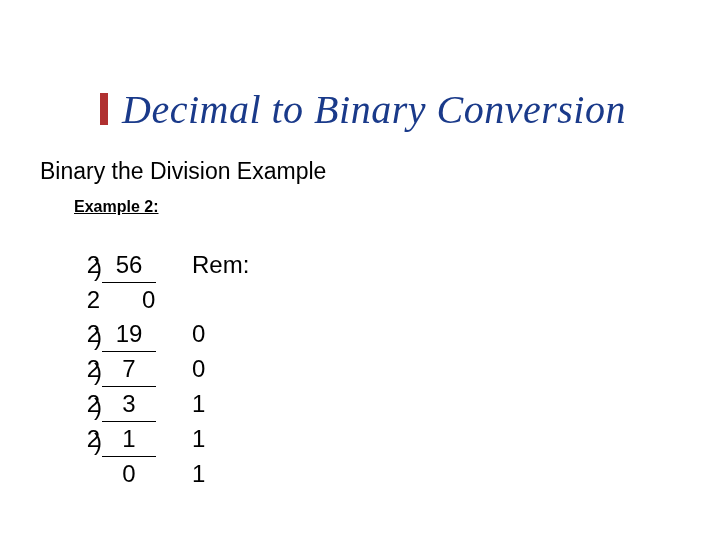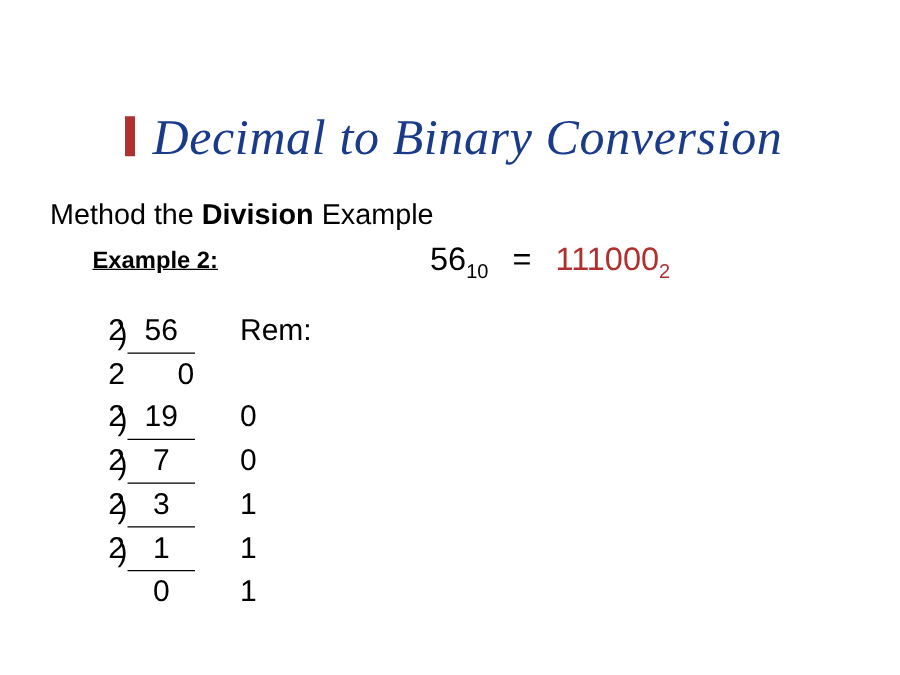--- a/index.html
+++ b/index.html
@@ -37,26 +37,26 @@
     margin-right: 14px;
     vertical-align: -2px;
   }
   .subtitle {
     position: absolute;
     top: 158px;
     left: 40px;
     font-size: 23px;
     font-family: Verdana, Geneva, sans-serif;
   }
-  .subtitle .b { font-weight: bold; }
+  .subtitle .b { font-weight: normal; }
   .example {
     position: absolute;
     top: 198px;
     left: 74px;
-    font-size: 19px;
+    font-size: 16px;
     font-weight: bold;
     text-decoration: underline;
   }
   .equation {
     position: absolute;
     top: 192px;
     left: 344px;
     font-size: 26px;
     font-family: Verdana, Geneva, sans-serif;
   }
@@ -111,30 +111,25 @@
 <style>.lastnum .num::before{content:none;}</style></head>
 <body>
 
 <div class="slide">
 
   <div class="title">
     <span class="bar"></span><span>Decimal to Binary Conversion</span>
   </div>
 
   <div class="subtitle">
-    <span>Method the </span><span class="b">Division</span><span> Example</span>
+    <span>Binary the </span><span class="b">Division</span><span> Example</span>
   </div>
 
   <div class="example">Example 2:</div>
 
-  <div class="equation">
-    <span class="dec"><span>56</span><sub>10</sub></span>
-    <span class="eq">=</span>
-    <span class="bin"><span>111000</span><sub>2</sub></span>
-  </div>
 
   <div class="work">
     <div class="work-row">
       <div class="divisor">2</div>
       <div class="paren-div"><span class="num">56</span></div>
       <div class="remcol">Rem:</div>
     </div>
     <div class="work-row">
       <div class="divisor">2</div>
       <div class="remcol">0</div>

